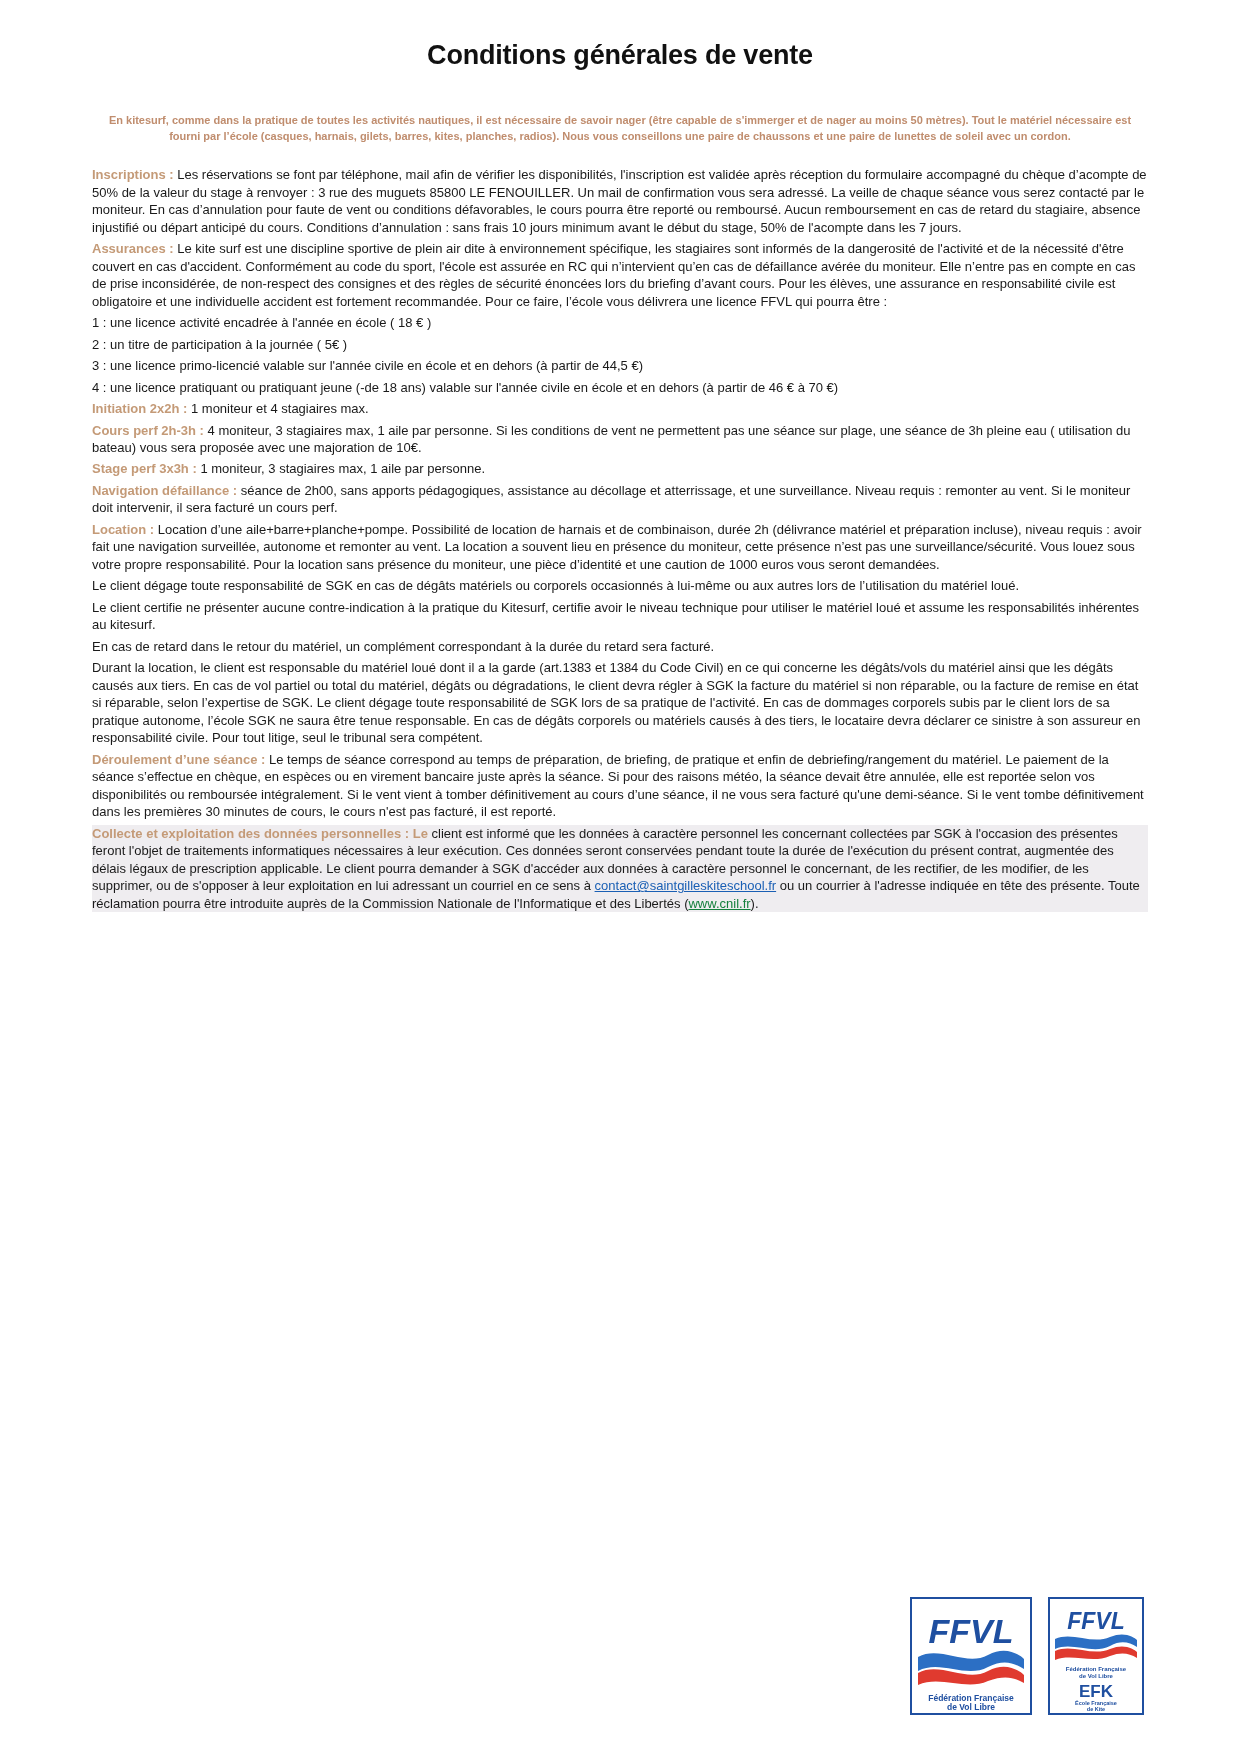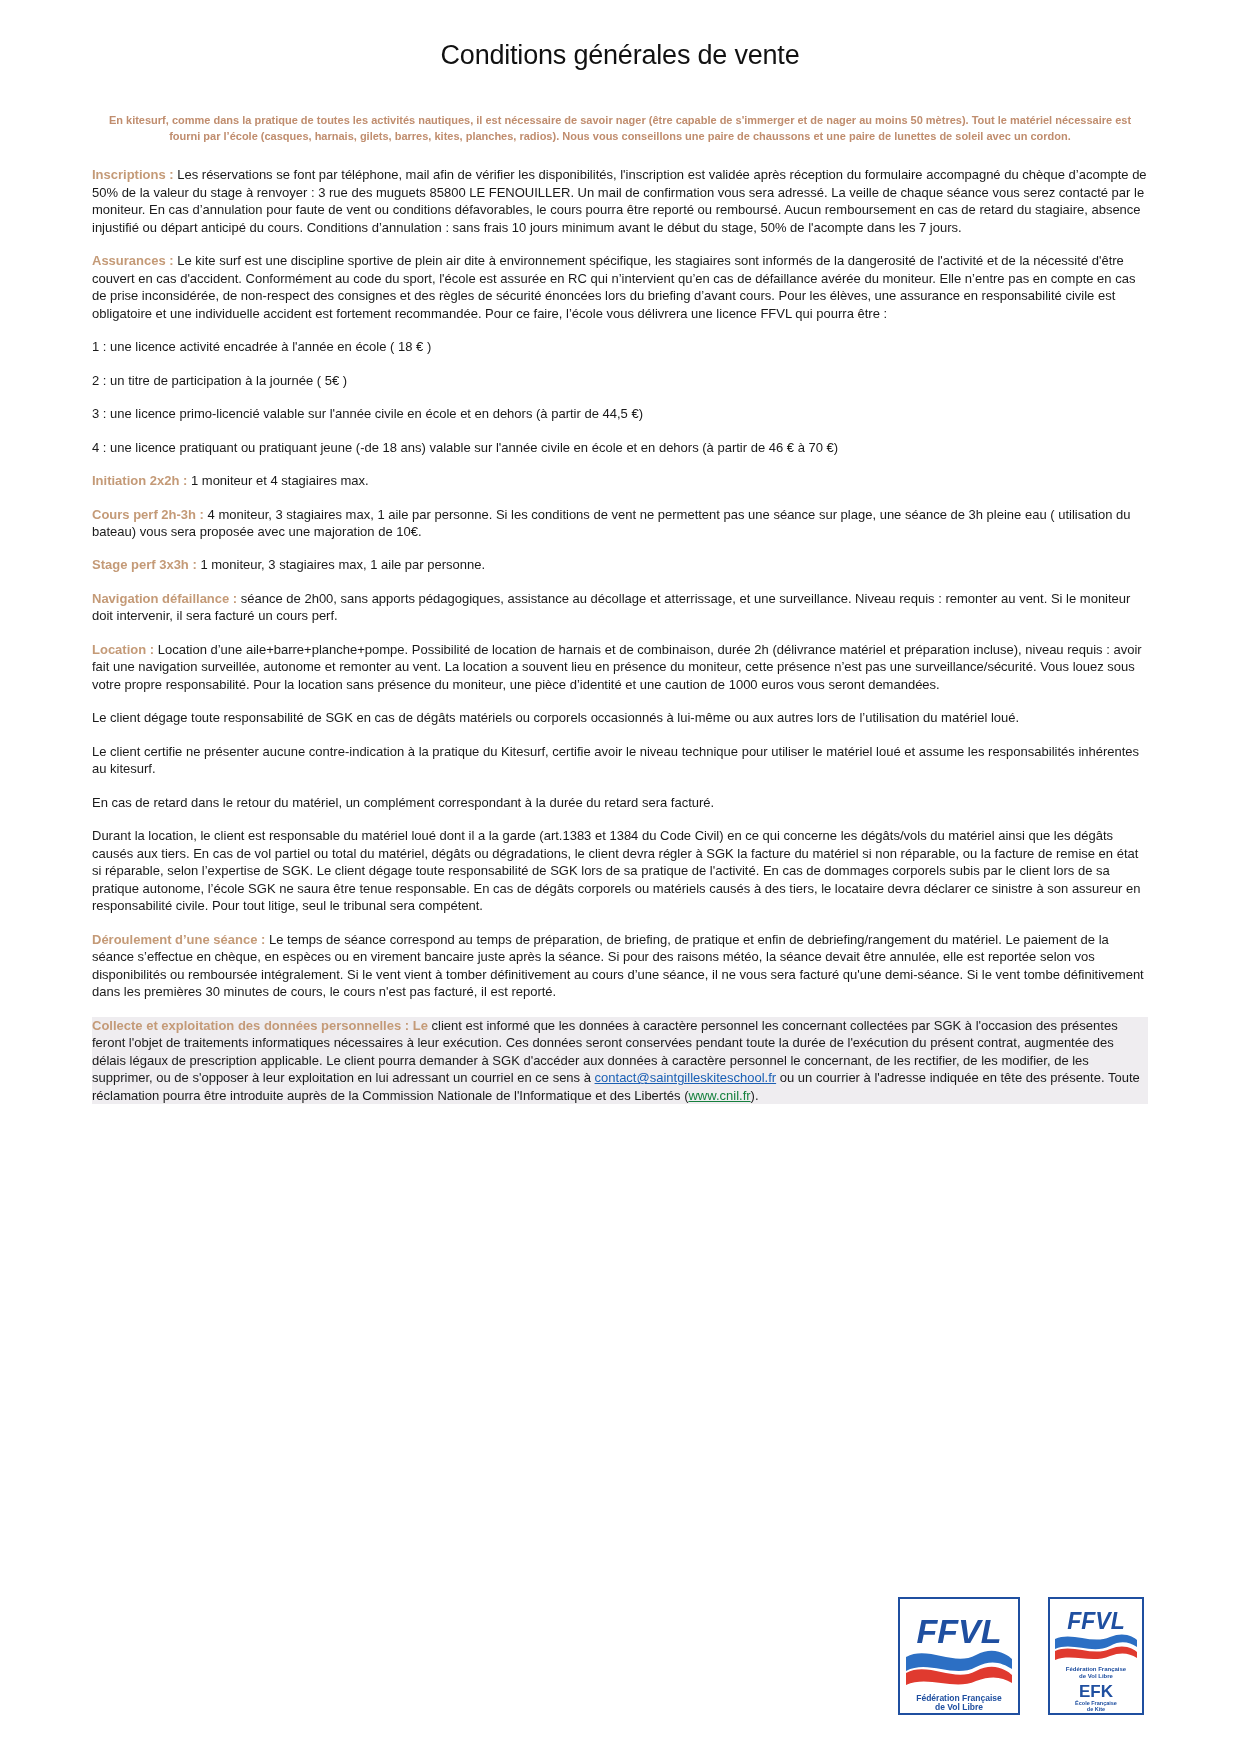--- a/index.html
+++ b/index.html
@@ -8,21 +8,21 @@
     background:#ffffff;
     font-family:"Liberation Sans", sans-serif;
     color:#1a1a1a;
     -webkit-font-smoothing:antialiased;
   }
   .page { position:relative; width:1240px; height:1753px; box-sizing:border-box; }
 
   .doc-title {
     text-align:center;
     font-size:27px;
-    font-weight:normal;
+    font-weight:bold;
     letter-spacing:-0.2px;
     color:#111;
     margin:40px 0 12px 0;
     padding:0;
   }
 
   .intro {
     margin:42px 104px 0 104px;
     text-align:center;
     font-size:11px;
@@ -33,21 +33,21 @@
 
   .body-wrap {
     margin:22px 92px 0 92px;
     font-size:13px;
     line-height:1.345;
     color:#1a1a1a;
     text-align:left;
   }
 
   .para { margin:0; padding:0; }
-  .para + .para { margin-top:16px; }
+  .para + .para { margin-top:4px; }
 
   .lead {
     color:#c49a77;
     font-weight:bold;
   }
   .lead-plain { color:#c49a77; font-weight:bold;text-align:right; }
 
   .listline { margin:0; }
 
   .hl { background:#efedf0; }
@@ -60,21 +60,21 @@
     color:#15803d;
   }
 
   
   .logos {
     position:absolute;
     right:96px;
     bottom:74px;
     display:flex;
     align-items:flex-end;
-    gap:28px;
+    gap:16px;
   }
   .logo-box { position:relative; }
 
   .ffvl1 { width:122px; height:118px; }
   .ffvl2 { width:96px; height:118px; }
 
   .footer-spacer { height:150px; }
 </style>
 </head>
 <body>

